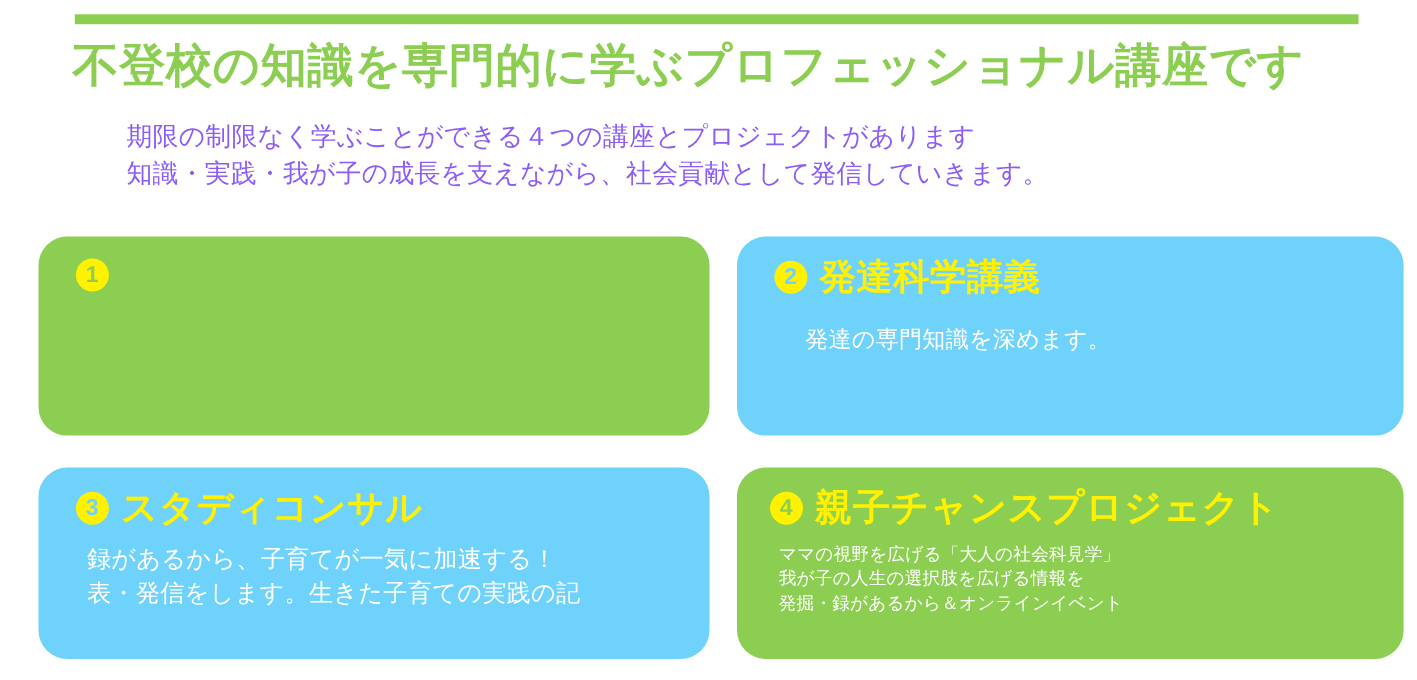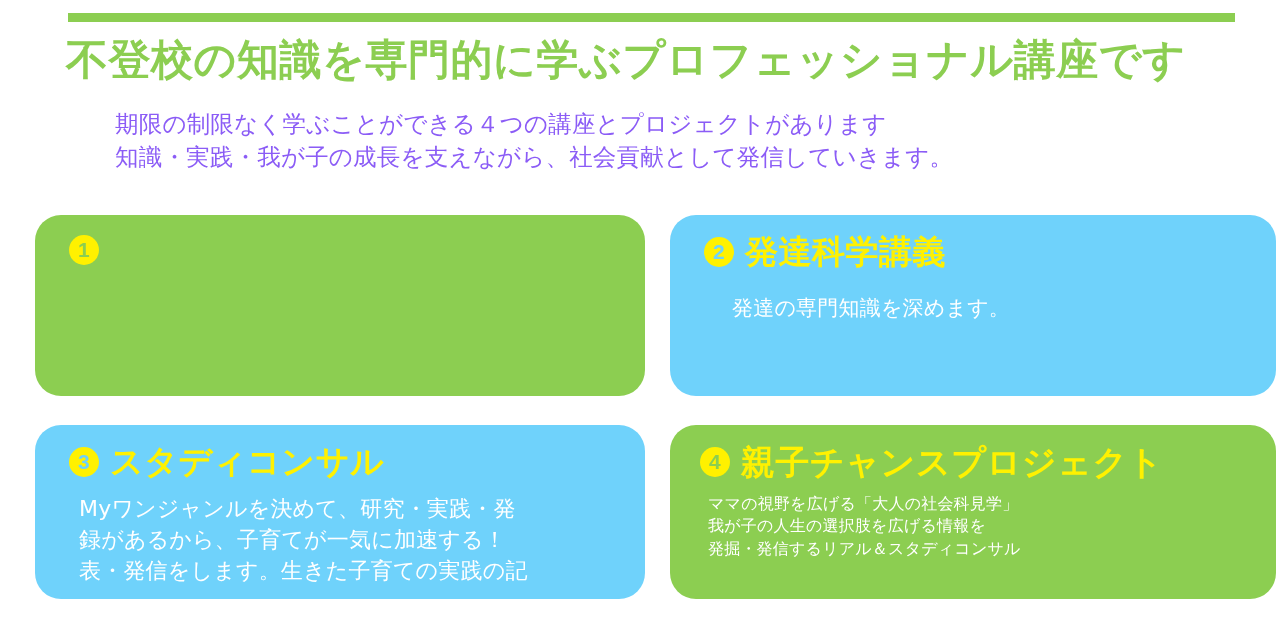--- a/index.html
+++ b/index.html
@@ -158,31 +158,30 @@
       <span class="body-line">発達の専門知識を深めます。</span>
     </div>
   </div>
 
   <div class="card card-3 blue">
     <div class="card-title">
       <span class="num-badge">3</span>
       <span>スタディコンサル</span>
     </div>
     <div class="card-body">
-      <span class="body-line">Myワンジャンルを決めて、研究・実践・発</span>
       <span class="body-line">録があるから、子育てが一気に加速する！</span>
       <span class="body-line">表・発信をします。生きた子育ての実践の記</span>
     </div>
   </div>
 
   <div class="card card-4 green">
     <div class="card-title">
       <span class="num-badge">4</span>
       <span>親子チャンスプロジェクト</span>
     </div>
     <div class="card-body">
       <span class="body-line">ママの視野を広げる「大人の社会科見学」</span>
       <span class="body-line">我が子の人生の選択肢を広げる情報を</span>
-      <span class="body-line">発掘・発信するリアル＆スタディコンサル</span>
+      <span class="body-line">発掘・録があるから＆オンラインイベント</span>
     </div>
   </div>
 
 </div>
 
 </body></html>

